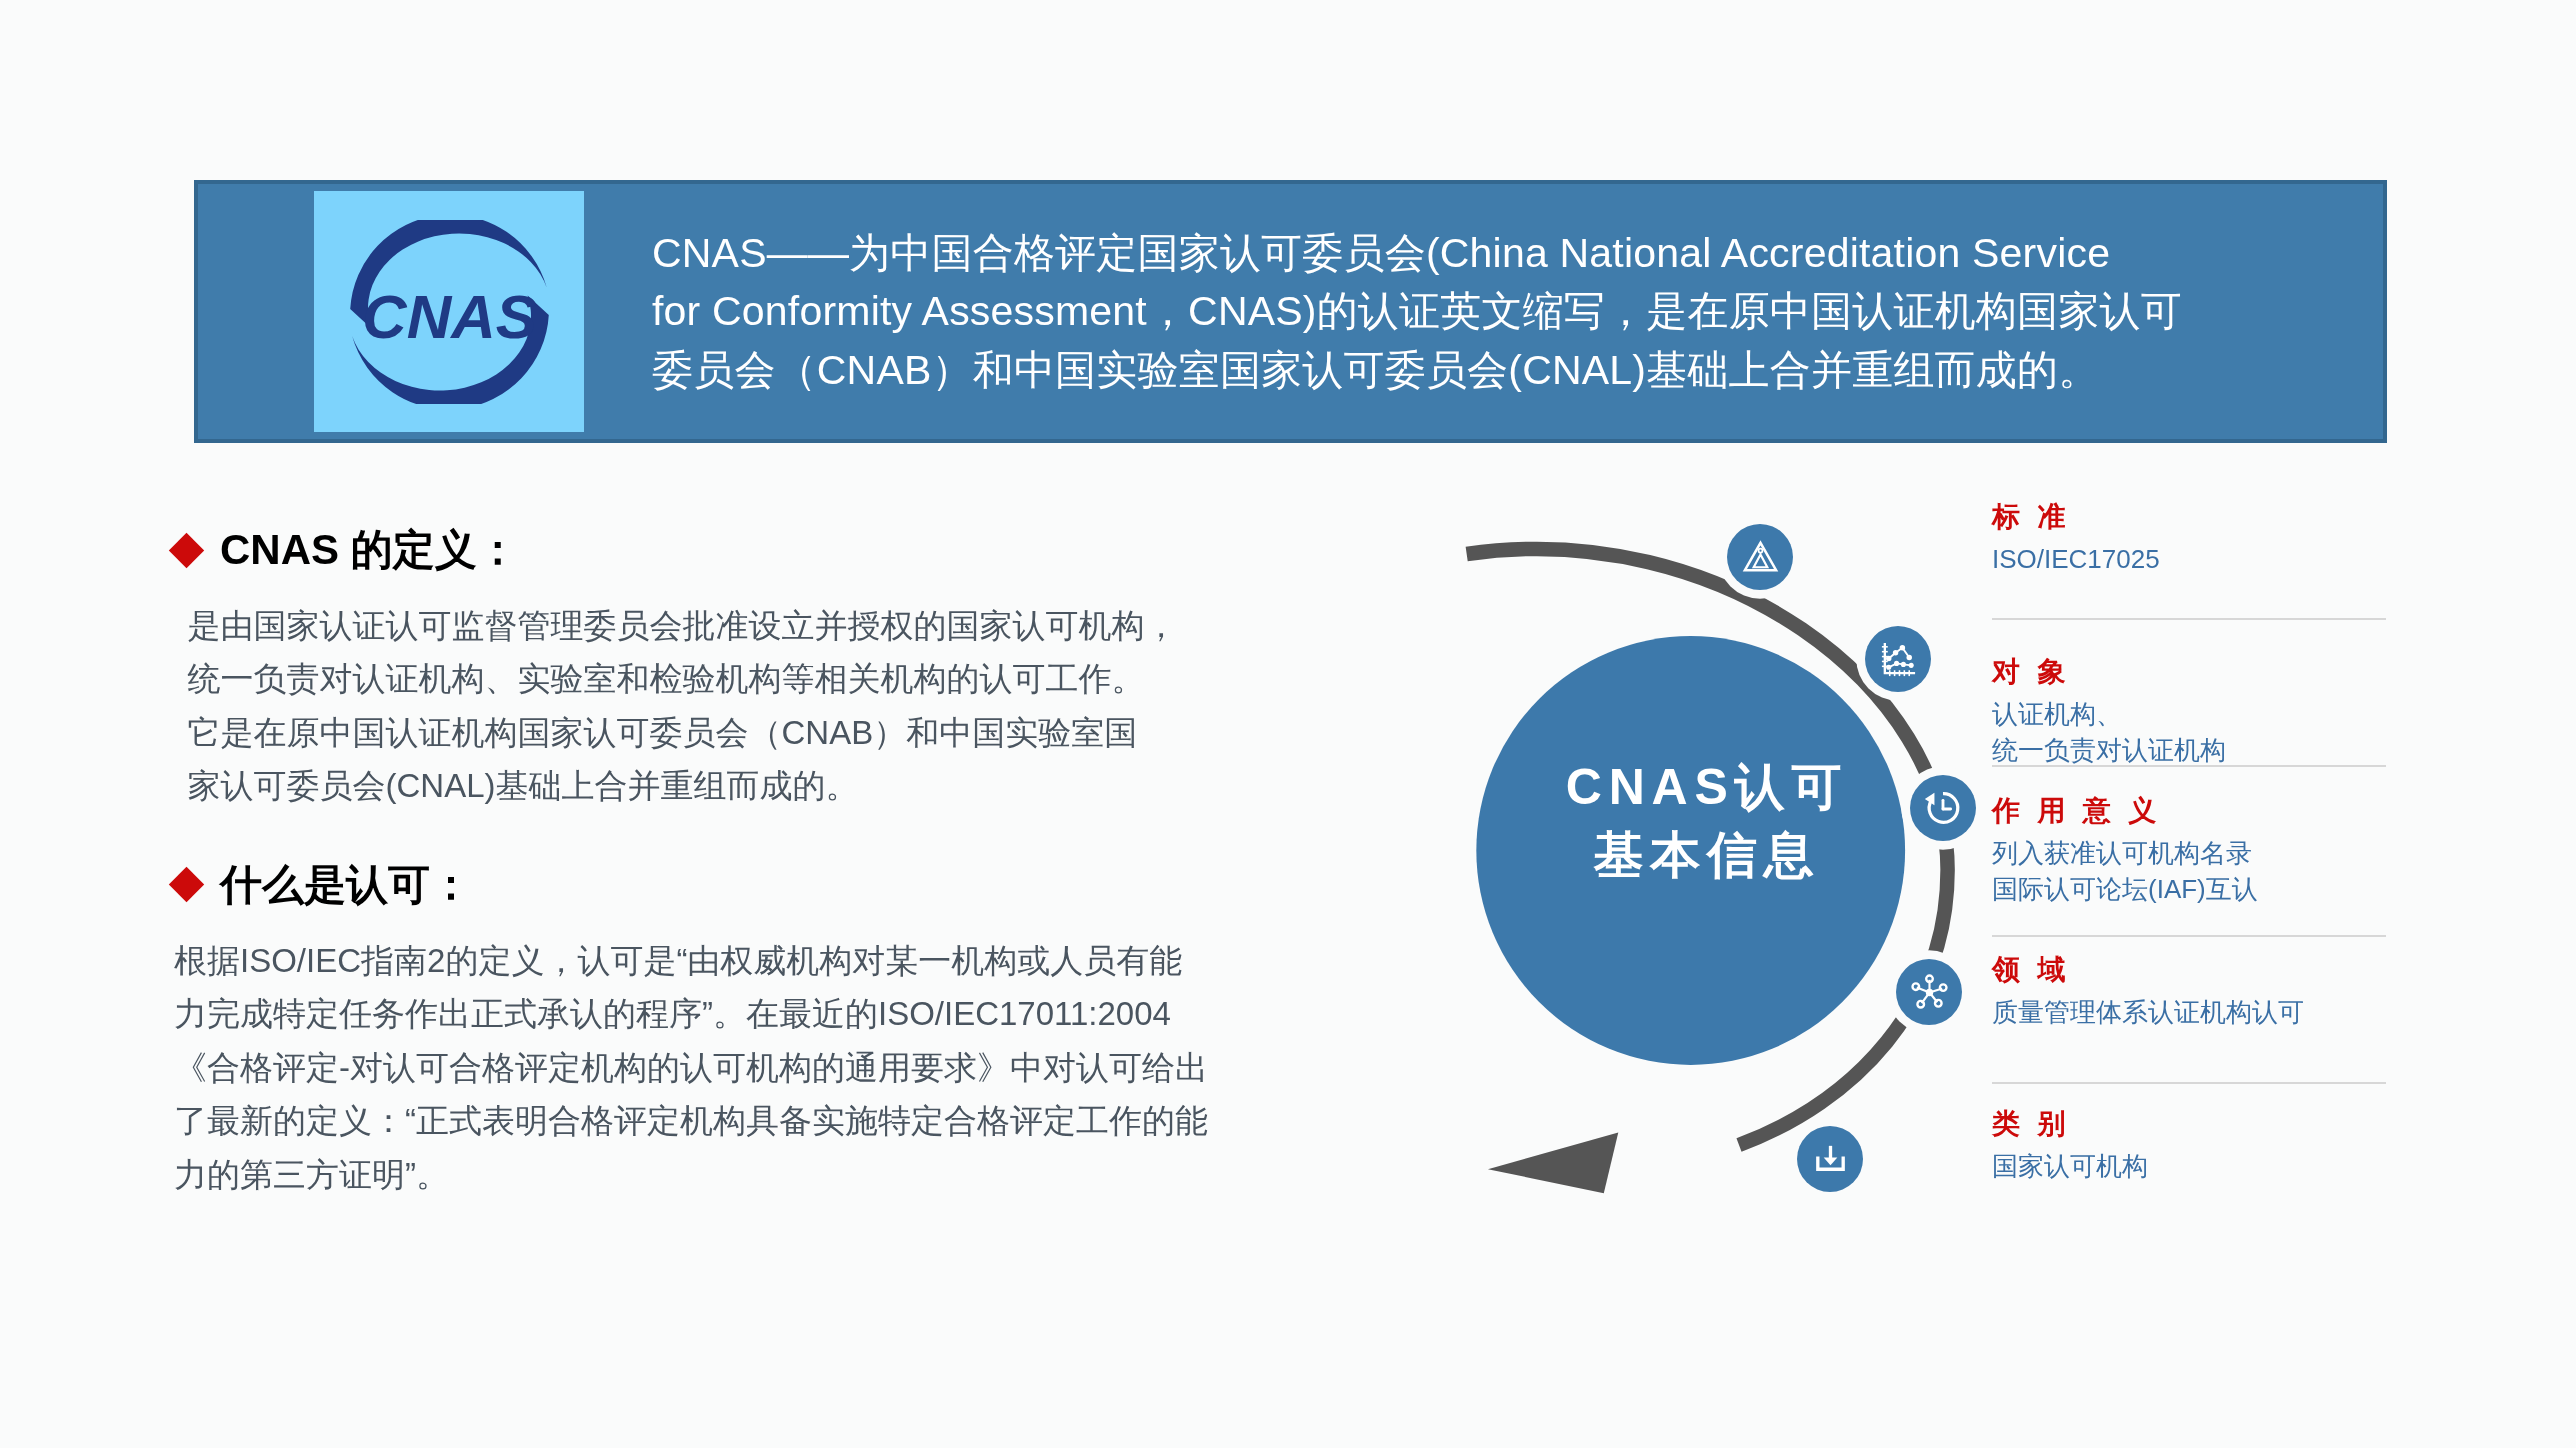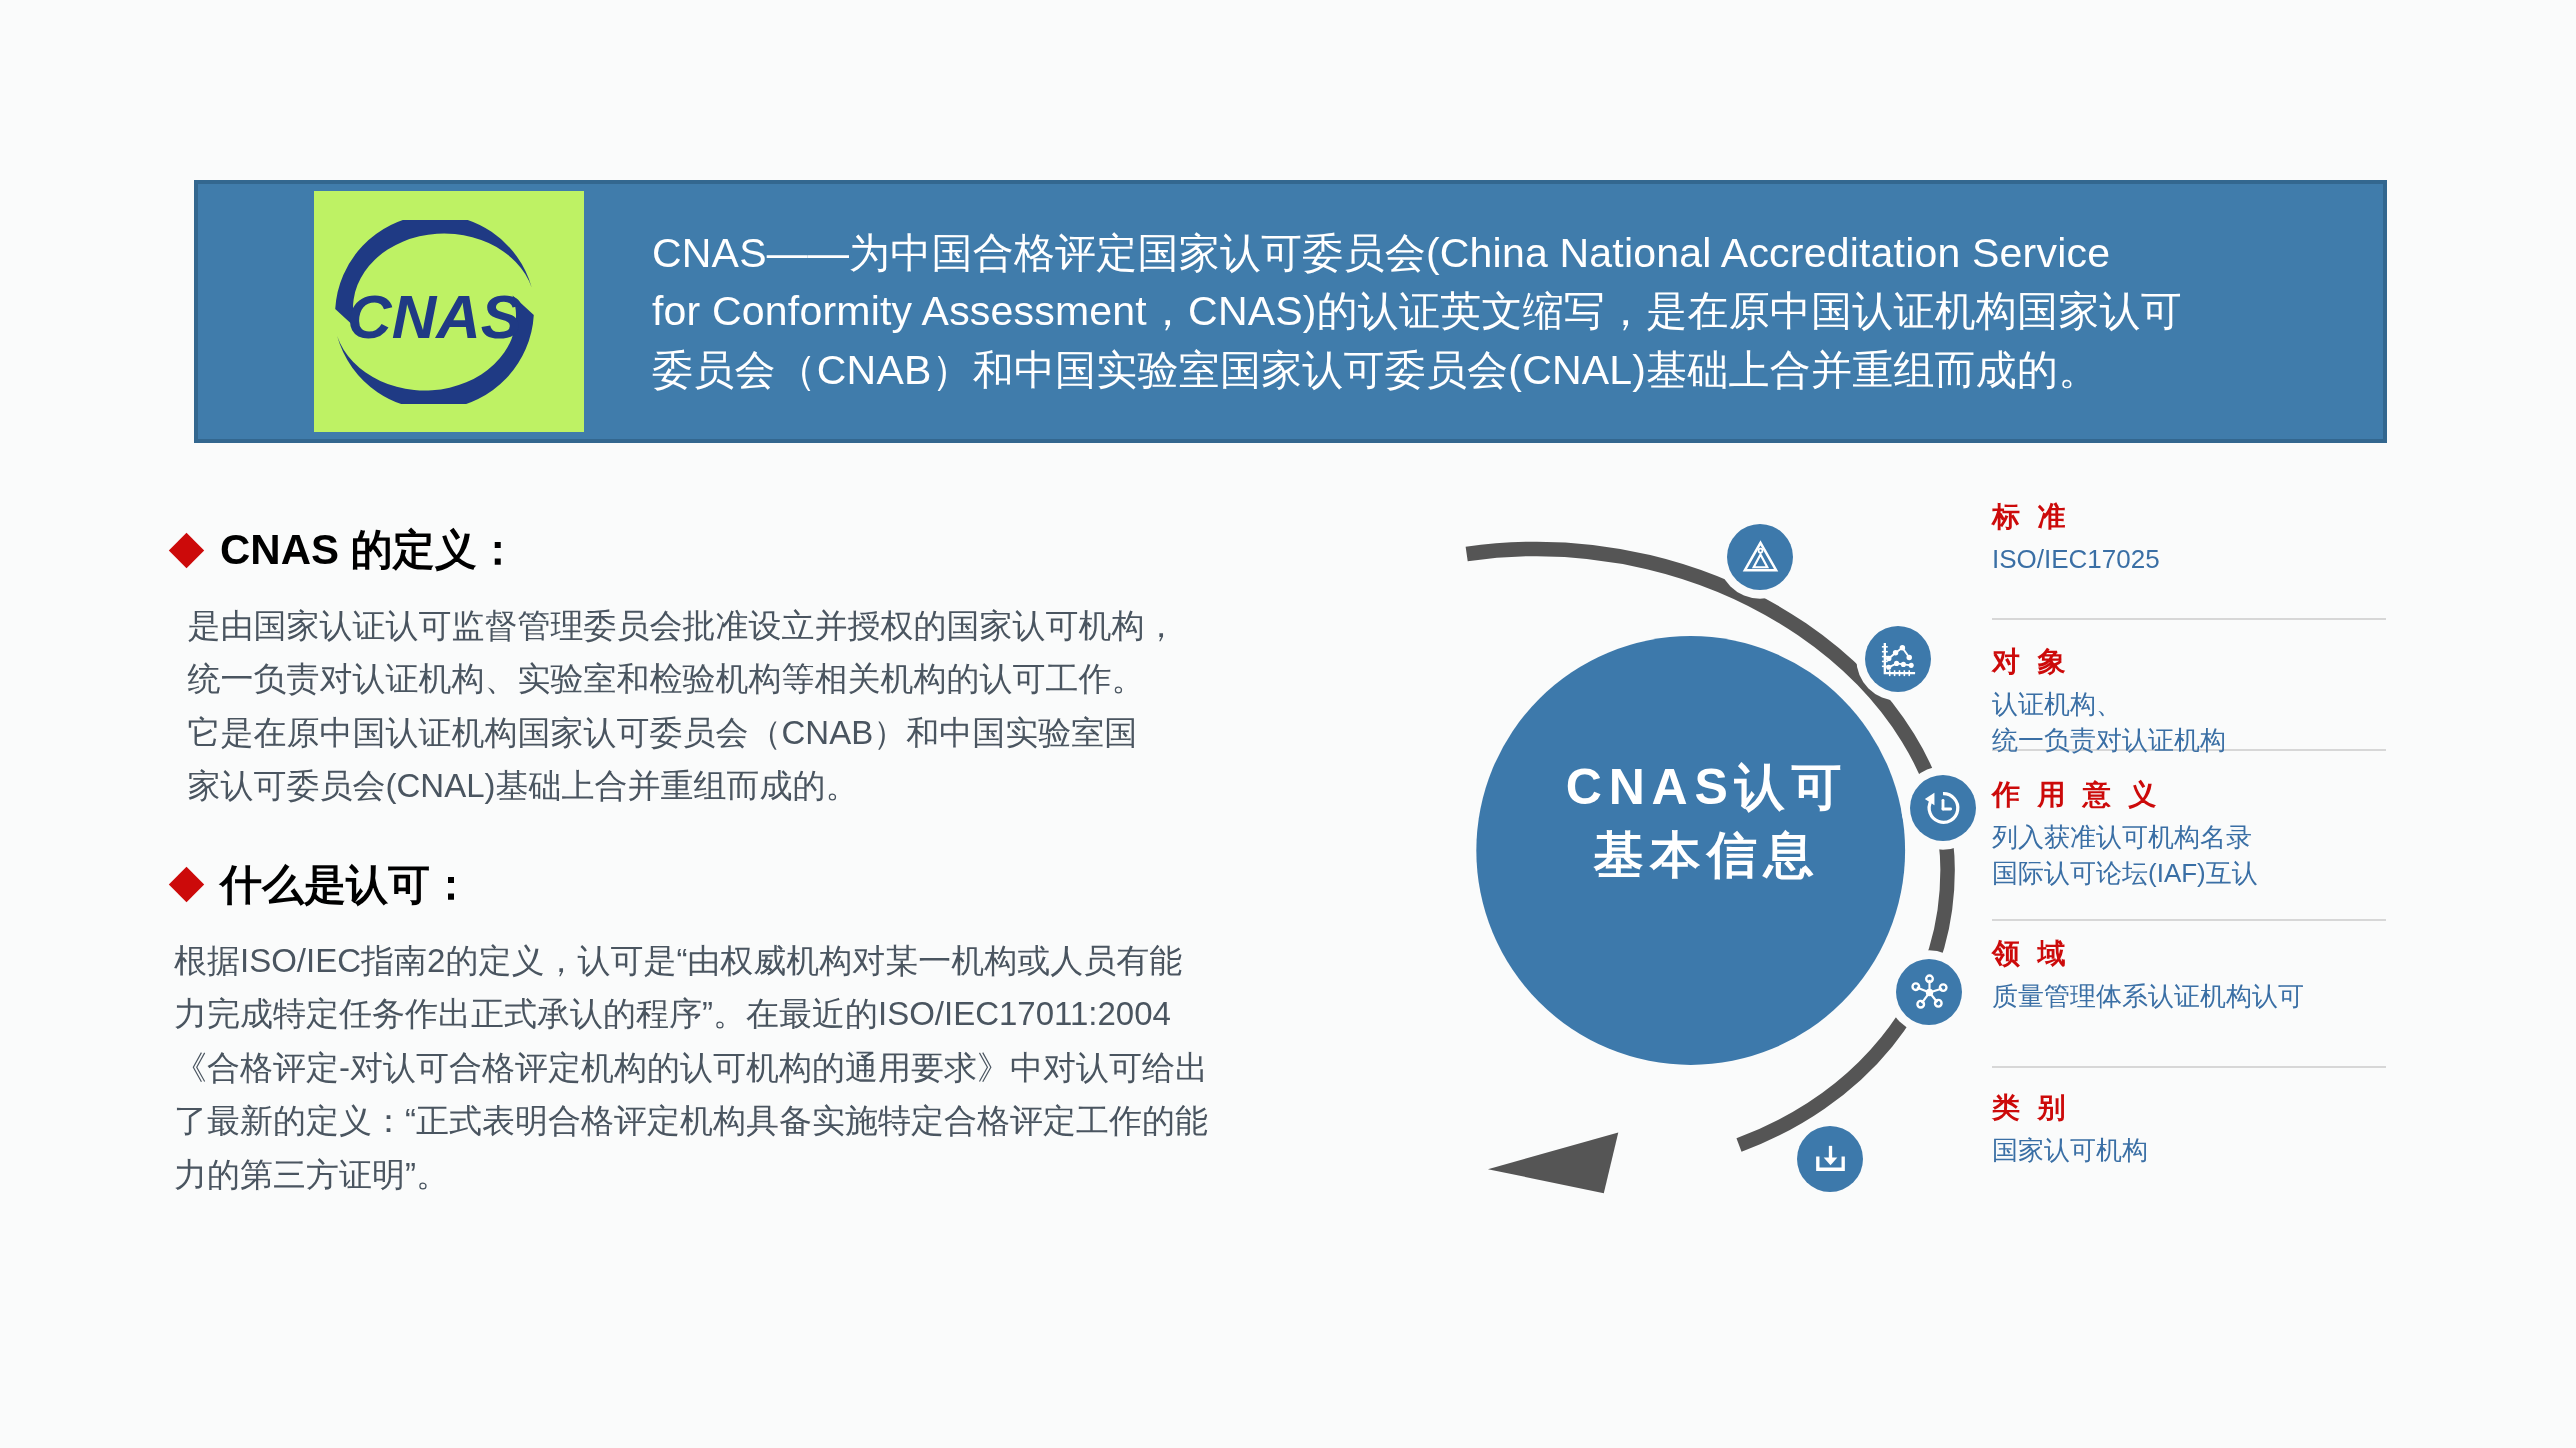--- a/index.html
+++ b/index.html
@@ -24,27 +24,27 @@
     height: 263px;
     background: #407cab;
     border: 4.8px solid #33678f;
     box-sizing: border-box;
     display: flex;
     align-items: center;
   }
   .logo-box {
     width: 270px;
     height: 241px;
-    background: #bef264;
+    background: #7dd3fc;
     margin-left: 116px;
     margin-right: 68px;
     flex: 0 0 auto;
     display: flex;
     align-items: center;
-    justify-content: flex-start;
+    justify-content: center;
   }
   .logo-box svg { display:block; }
 
   .header-text {
     color: #ffffff;
     font-size: 41px;
     line-height: 1.42;
     letter-spacing: 0.2px;
     white-space: pre-line;
     padding-right: 39px;
@@ -290,21 +290,21 @@
 
 </div>
 
 <div class="info-list">
 
   <div class="info-item" style="height:122px;">
     <div class="info-title">标 准</div>
     <div class="info-desc">ISO/IEC17025</div>
   </div>
 
-  <div class="info-item" style="height:131px; padding-top:23px;">
+  <div class="info-item" style="height:147px; padding-top:33px;">
     <div class="info-title">对 象</div>
     <div class="info-desc">认证机构、
 统一负责对认证机构</div>
   </div>
 
   <div class="info-item" style="height:170px; padding-top:25px;">
     <div class="info-title">作 用 意 义</div>
     <div class="info-desc">列入获准认可机构名录
 国际认可论坛(IAF)互认</div>
   </div>

